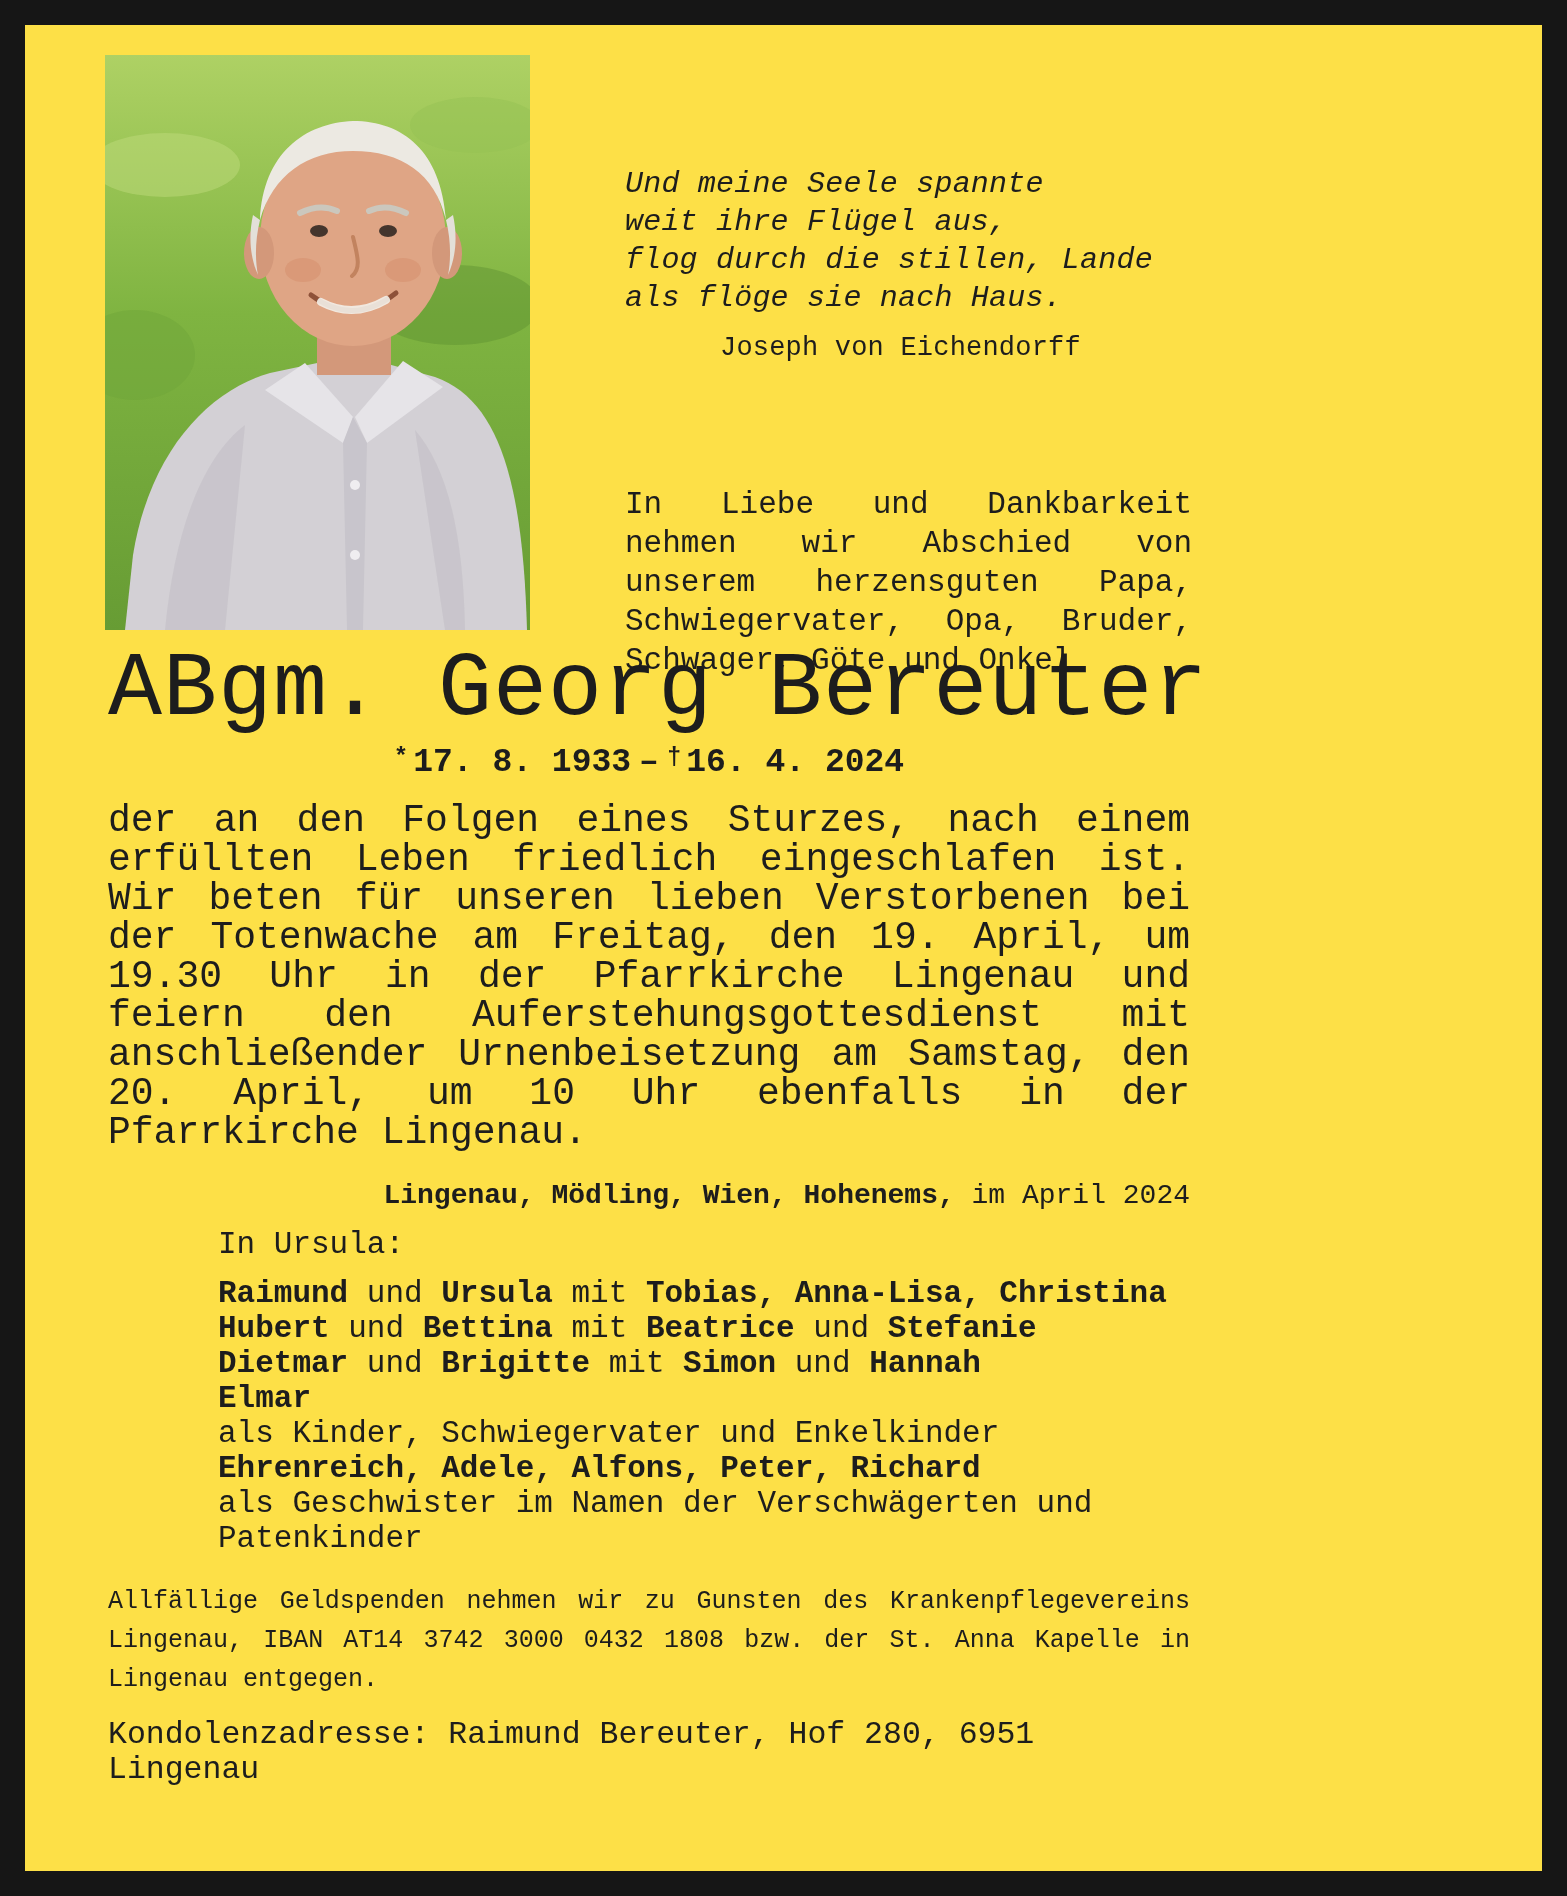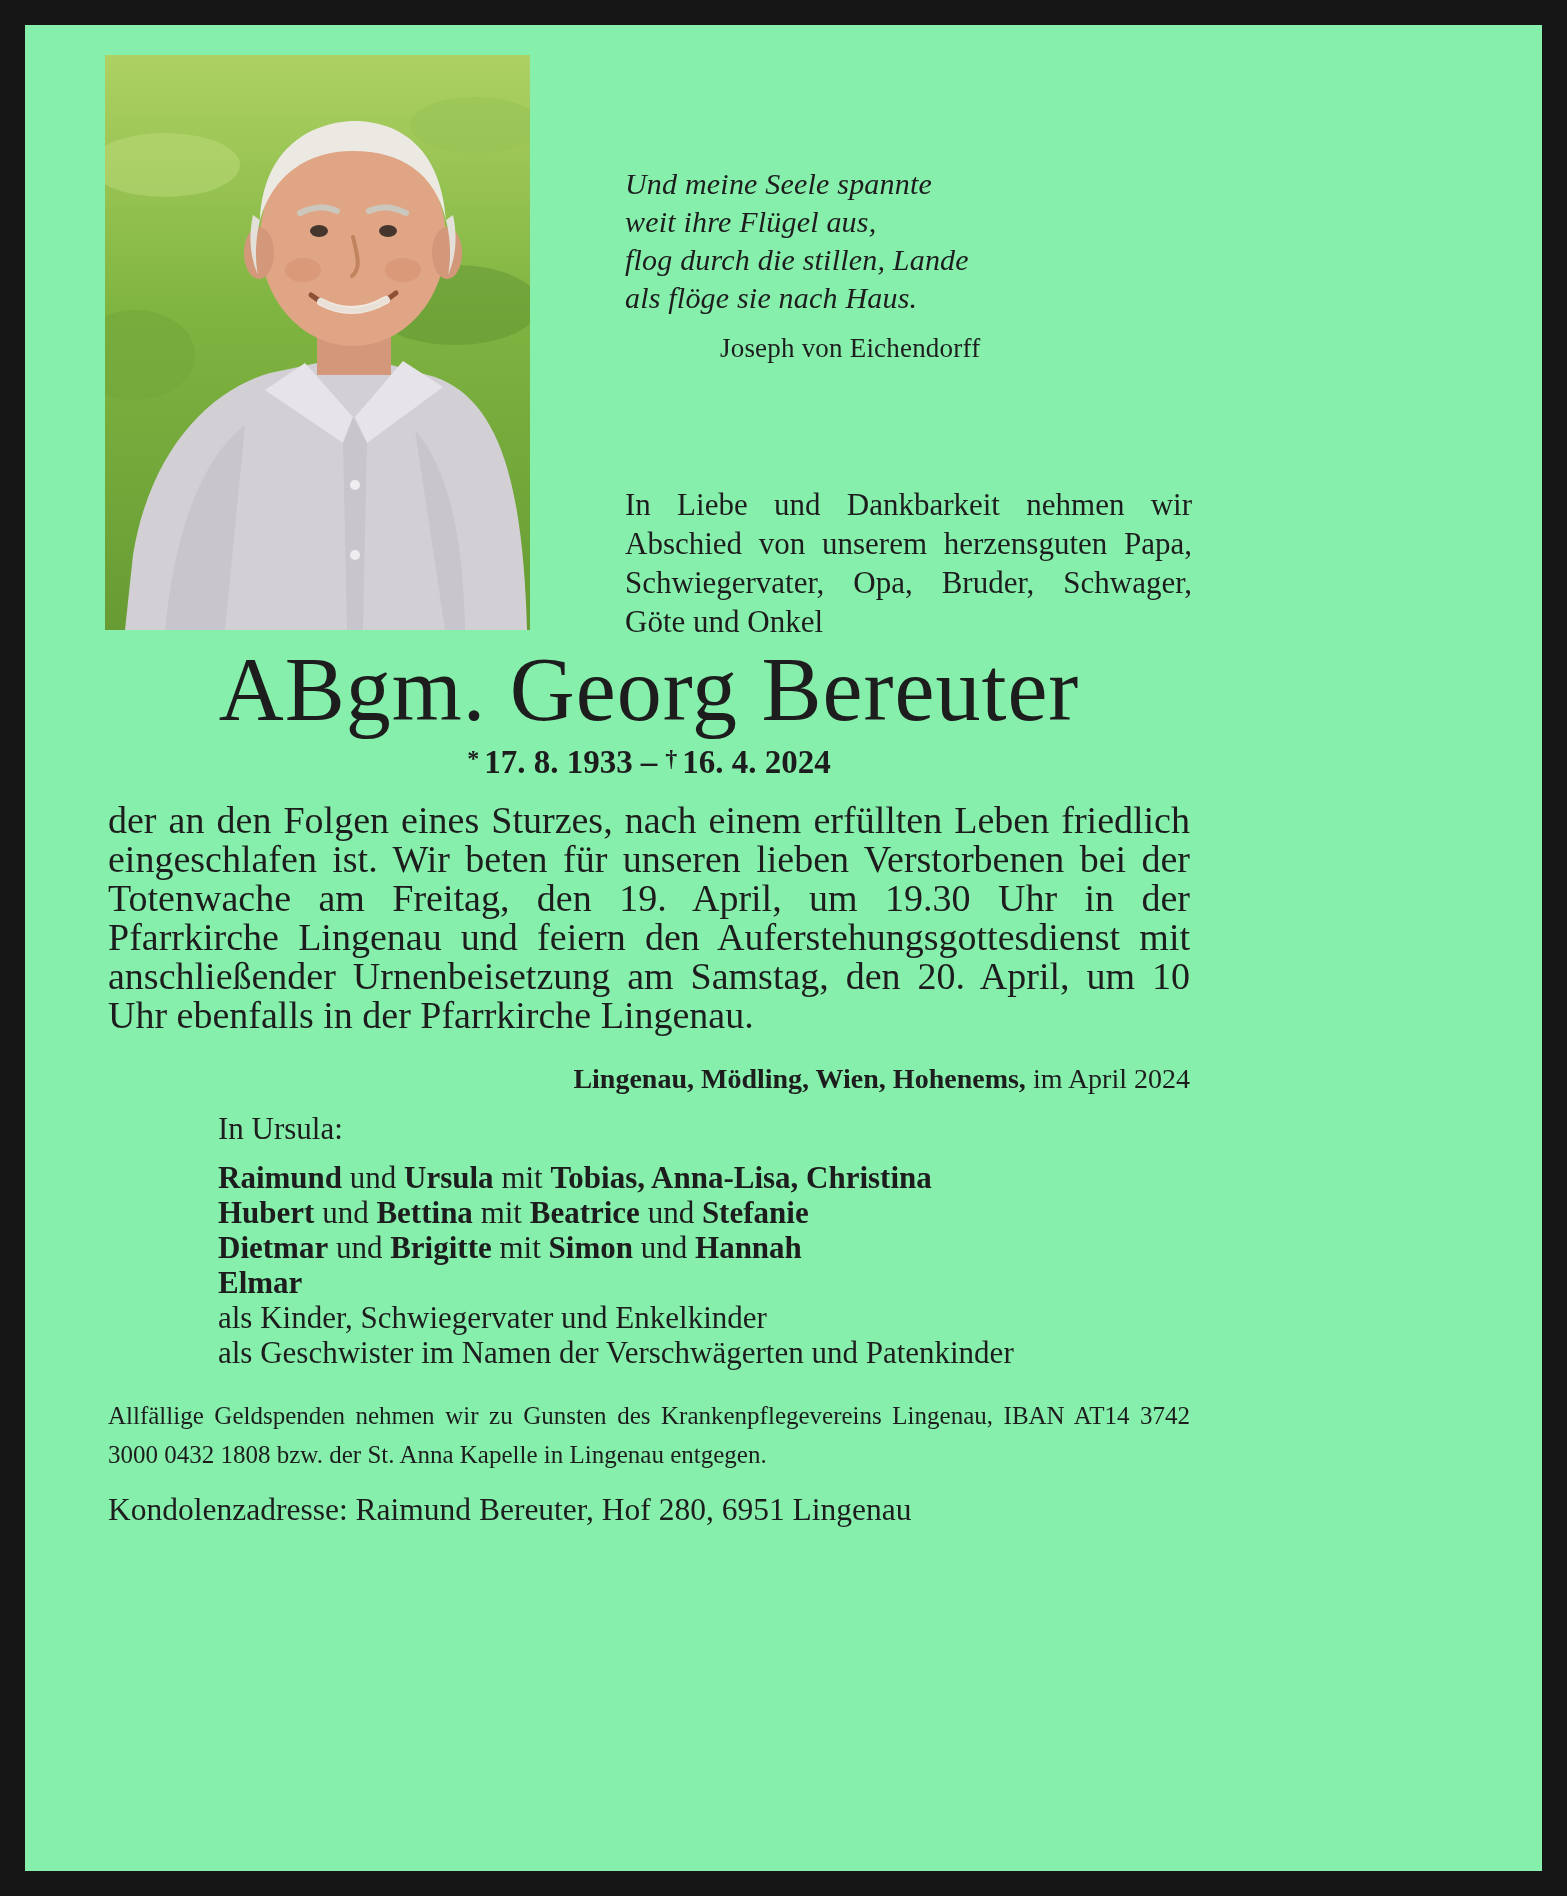--- a/index.html
+++ b/index.html
@@ -9,21 +9,22 @@
     background: #161616;
     font-family: "Liberation Serif", serif;
     color: #1d1d1d;
     position: relative;
     overflow: hidden;
   }
   .page {
     position: absolute;
     left: 25px; top: 25px;
     width: 1517px; height: 1846px;
-    background: #86efac;
+    background: #fde047;
+    font-family: Liberation Mono, monospace;
   }
 
   
   .photo {
     position: absolute;
     left: 80px; top: 30px;
     width: 425px; height: 575px;
     overflow: hidden;
   }
   .photo svg { display: block; }
@@ -194,20 +195,21 @@
     </p>
 
     <div class="family-block">
       <div class="in-love">In Ursula:</div>
       <div id="family-lines">
           <div class="family-line"><span class="bold">Raimund</span><span> und </span><span class="bold">Ursula</span><span> mit </span><span class="bold">Tobias, Anna-Lisa, Christina</span></div>
           <div class="family-line"><span class="bold">Hubert</span><span> und </span><span class="bold">Bettina</span><span> mit </span><span class="bold">Beatrice</span><span> und </span><span class="bold">Stefanie</span></div>
           <div class="family-line"><span class="bold">Dietmar</span><span> und </span><span class="bold">Brigitte</span><span> mit </span><span class="bold">Simon</span><span> und </span><span class="bold">Hannah</span></div>
           <div class="family-line"><span class="bold">Elmar</span></div>
           <div class="family-line"><span>als Kinder, Schwiegervater und Enkelkinder</span></div>
+          <div class="family-line"><span class="bold">Ehrenreich, Adele, Alfons, Peter, Richard</span></div>
           <div class="family-line"><span>als Geschwister im Namen der Verschwägerten und Patenkinder</span></div>
         </div>
     </div>
 
     <p class="donation">Allfällige Geldspenden nehmen wir zu Gunsten des Krankenpflegevereins Lingenau, IBAN AT14 3742 3000 0432 1808 bzw. der St. Anna Kapelle in Lingenau entgegen.</p>
 
     <p class="condolence">Kondolenzadresse: Raimund Bereuter, Hof 280, 6951 Lingenau</p>
 
   </div>
 </div>

